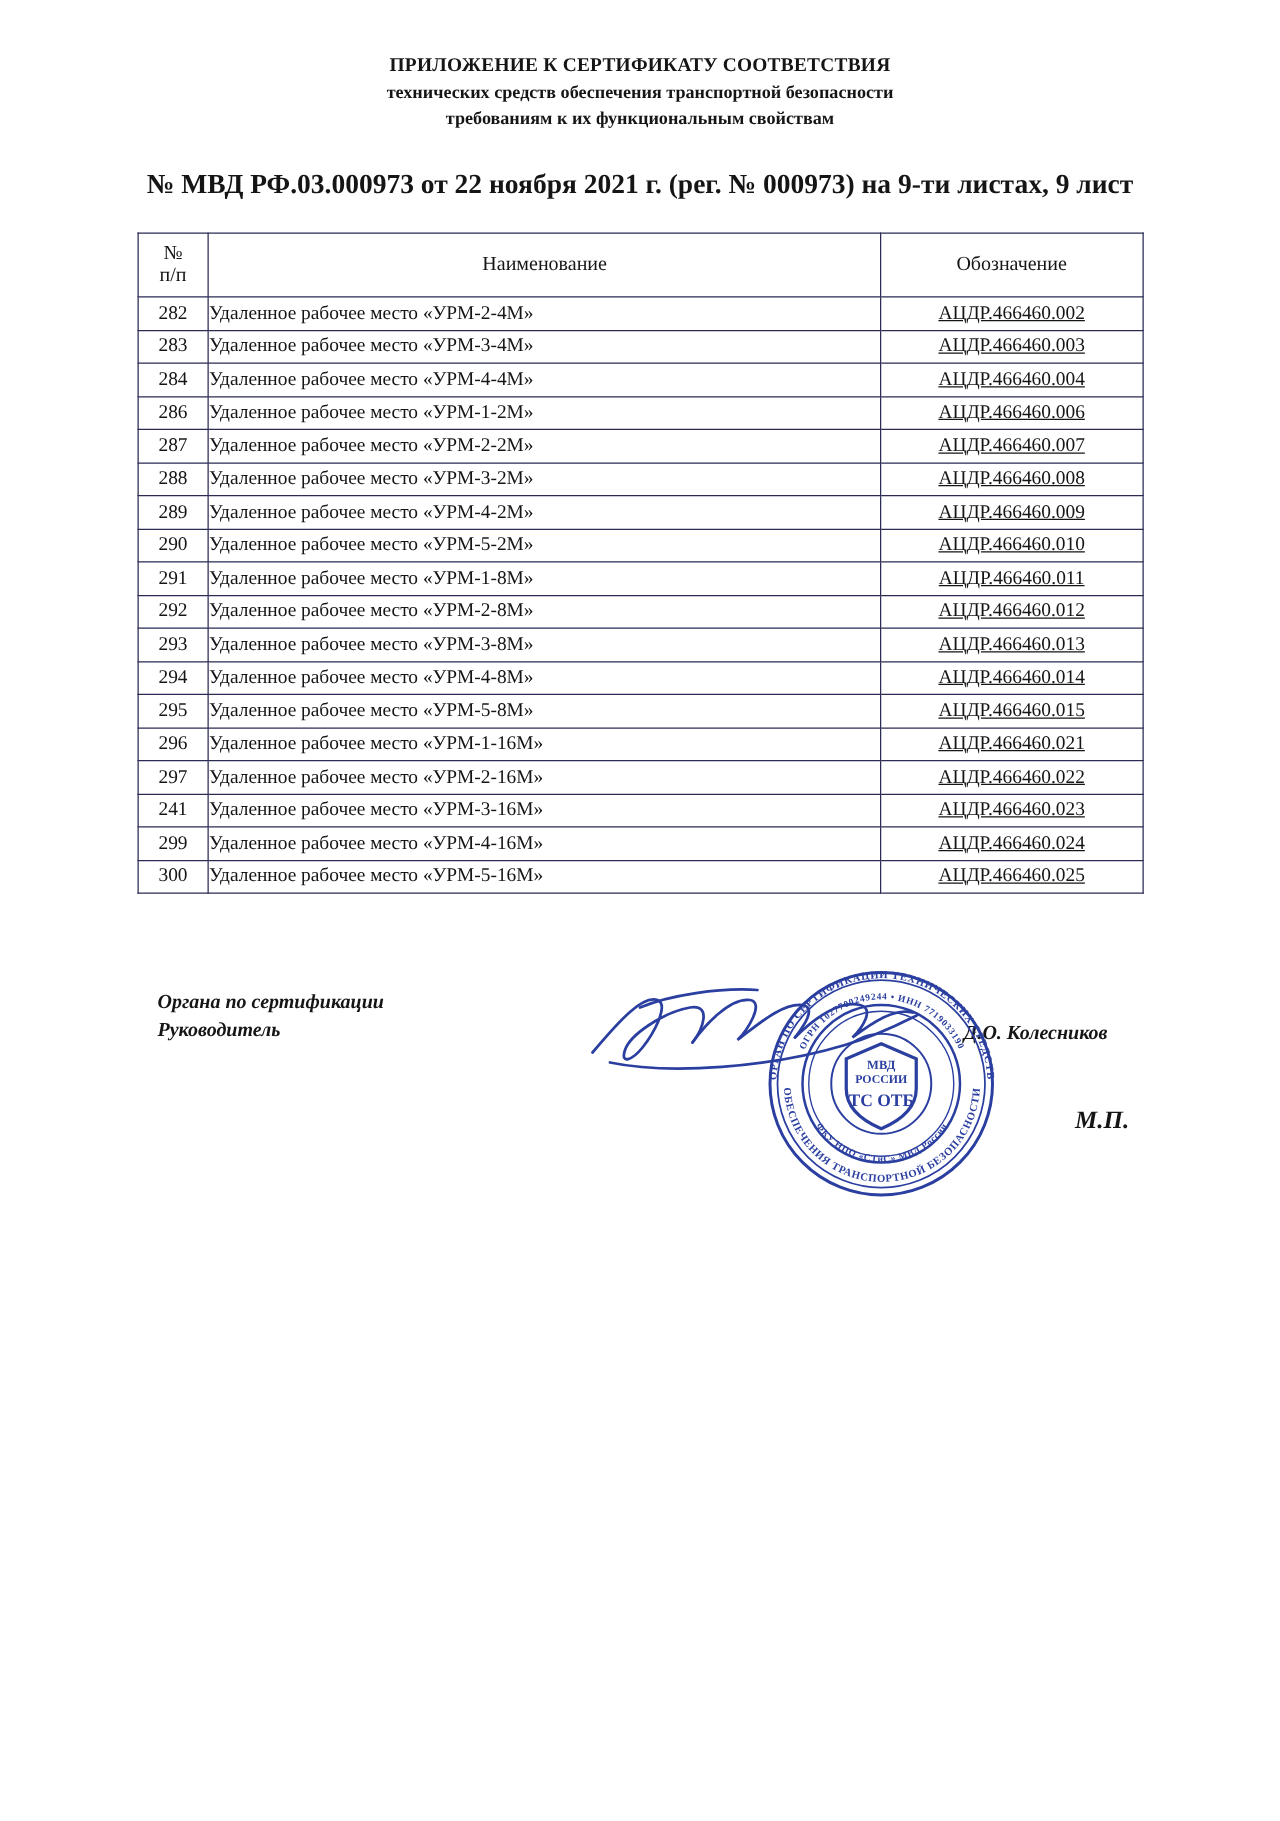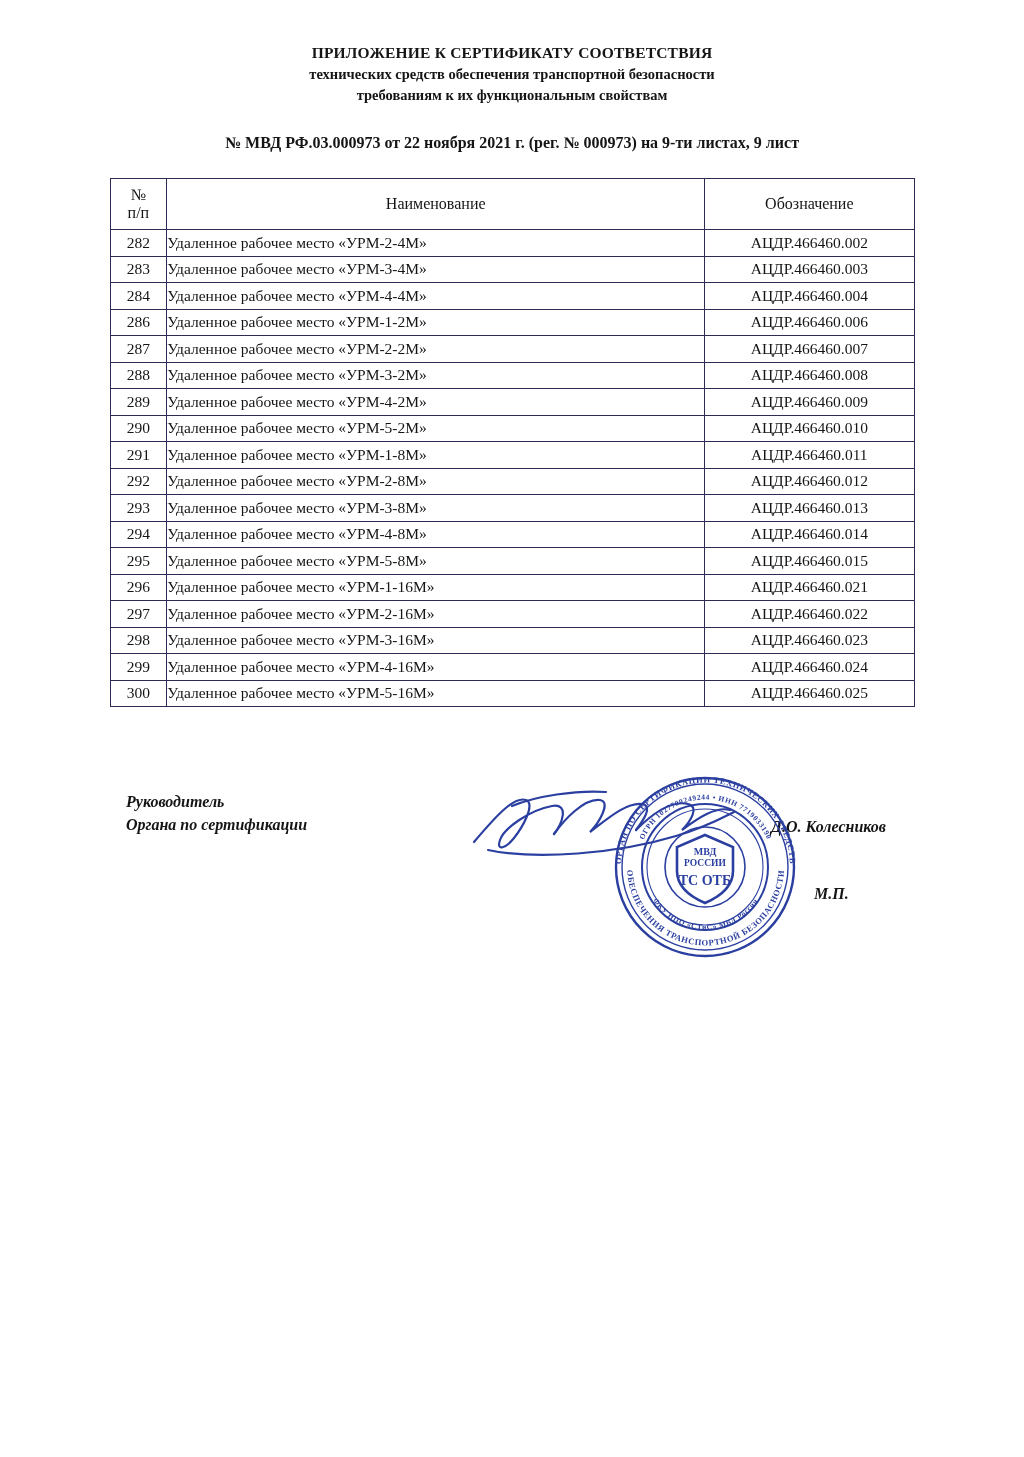--- a/index.html
+++ b/index.html
@@ -36,21 +36,21 @@
   .header .line2,
   .header .line3 {
     font-size: 14.5px;
     font-weight: bold;
     margin-top: 4px;
   }
 
   .certline {
     margin-top: 30px;
     text-align: center;
-    font-size: 16px;
+    font-size: 22px;
     font-weight: bold;
   }
 
   
   .table-wrap {
     margin: 26px auto 0 auto;
     width: 805px;
   }
   table.reg {
     border-collapse: collapse;
@@ -86,20 +86,21 @@
   td.c-num {
     text-align: center;
     width: 56px;
   }
   td.c-name {
     text-align: left;
     padding-left: 9px;
   }
   td.c-desig {
     text-align: center;
+    text-decoration: underline;
   }
 
   
   .sigblock {
     position: absolute;
     left: 126px;
     top: 790px;
     width: 820px;
     height: 200px;
   }
@@ -114,23 +115,23 @@
     position: absolute;
     left: 645px;
     top: 28px;
     font-size: 16px;
     font-weight: bold;
     font-style: italic;
     white-space: nowrap;
   }
   .sig-mp {
     position: absolute;
-    left: 688px;
+    left: 734px;
     top: 95px;
-    font-size: 16px;
+    font-size: 20px;
     font-weight: bold;
     font-style: italic;
   }
 
   
   .scribble {
     position: absolute;
     left: 340px;
     top: -10px;
     width: 330px;
@@ -244,42 +245,42 @@
             <td class="c-num">296</td>
             <td class="c-name">Удаленное рабочее место «УРМ-1-16М»</td>
             <td class="c-desig">АЦДР.466460.021</td>
           </tr>
           <tr>
             <td class="c-num">297</td>
             <td class="c-name">Удаленное рабочее место «УРМ-2-16М»</td>
             <td class="c-desig">АЦДР.466460.022</td>
           </tr>
           <tr>
-            <td class="c-num">298</td>
+            <td class="c-num">241</td>
             <td class="c-name">Удаленное рабочее место «УРМ-3-16М»</td>
             <td class="c-desig">АЦДР.466460.023</td>
           </tr>
           <tr>
             <td class="c-num">299</td>
             <td class="c-name">Удаленное рабочее место «УРМ-4-16М»</td>
             <td class="c-desig">АЦДР.466460.024</td>
           </tr>
           <tr>
             <td class="c-num">300</td>
             <td class="c-name">Удаленное рабочее место «УРМ-5-16М»</td>
             <td class="c-desig">АЦДР.466460.025</td>
           </tr>
         </tbody>
     </table>
   </div>
 
   <div class="sigblock">
     <div class="sig-role">
+      <div>Органа по сертификации</div>
       <div>Руководитель</div>
-      <div>Органа по сертификации</div>
     </div>
 
     <svg class="scribble" viewBox="0 0 330 90">
       <g fill="none" stroke="#2b3fa0" stroke-width="2.2" stroke-linecap="round">
         <path d="M8,62 C30,36 48,16 60,20 C70,24 56,48 48,58 C40,68 30,72 34,60 C38,48 64,30 86,26 C104,23 96,44 88,54"></path>
         <path d="M88,54 C98,40 118,18 134,20 C146,22 132,44 124,52 C140,40 160,22 176,24 C188,26 176,42 170,50"></path>
         <path d="M170,50 C186,34 206,20 222,24 C234,27 224,42 216,50 C232,38 250,26 264,30"></path>
         <path d="M22,70 C70,80 150,74 210,56 C240,47 256,38 268,32"></path>
         <path d="M46,26 C70,16 110,10 140,12"></path>
       </g>

